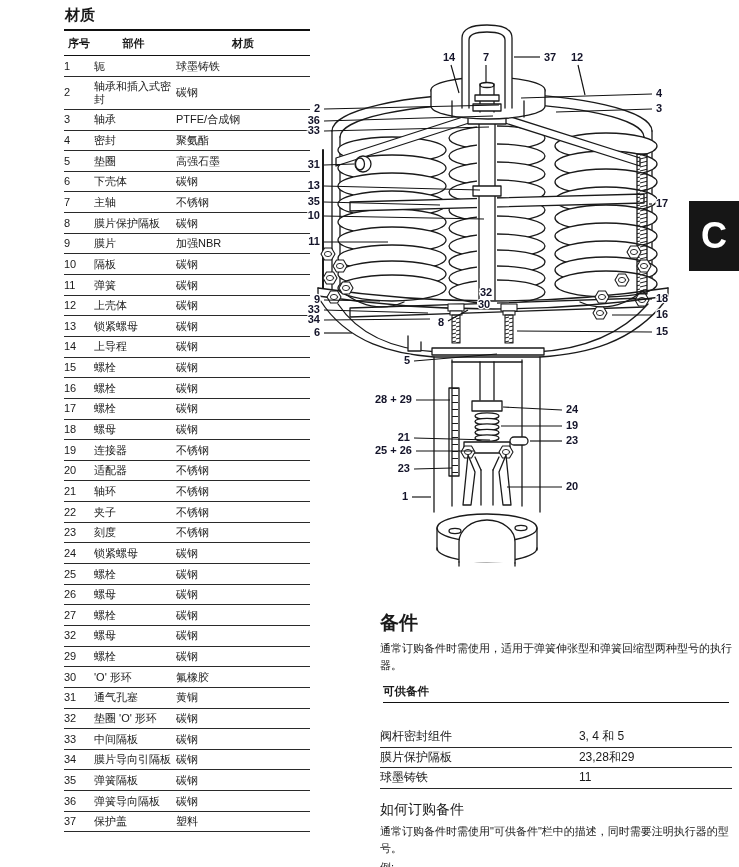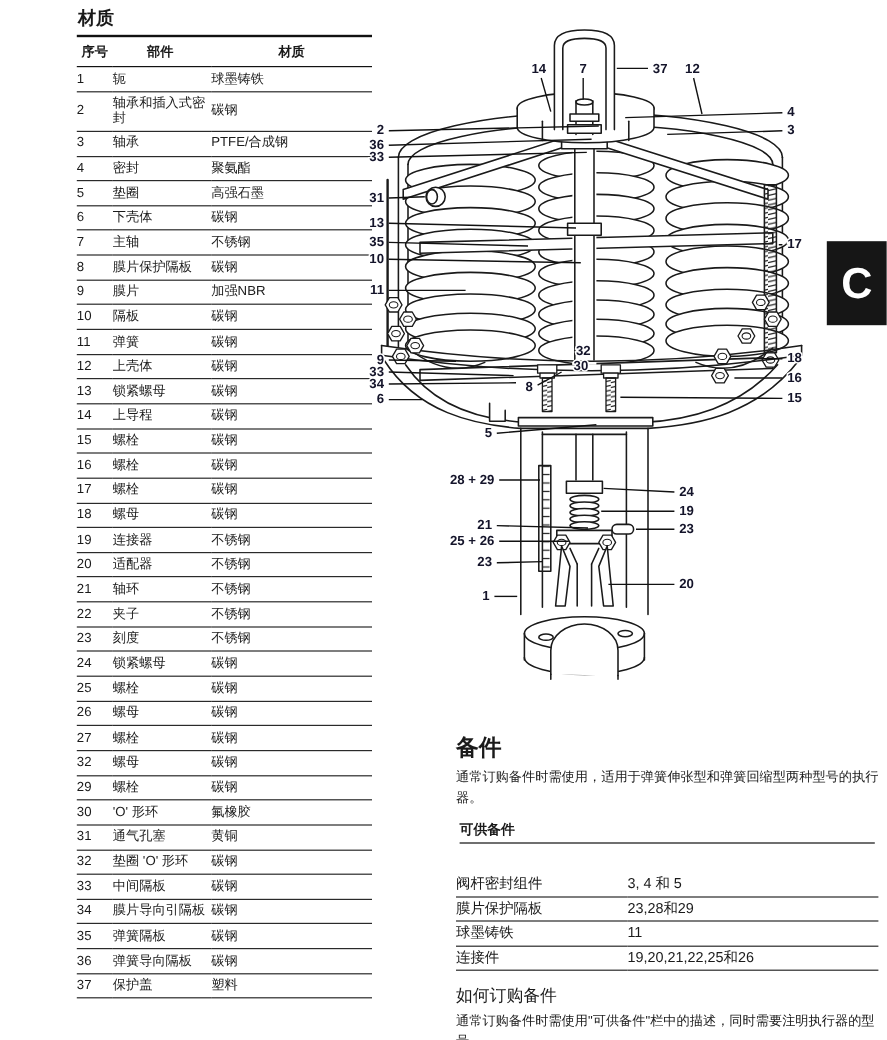--- a/index.html
+++ b/index.html
@@ -514,23 +514,19 @@
           <td>3, 4 和 5</td>
         </tr>
         <tr>
           <td>膜片保护隔板</td>
           <td>23,28和29</td>
         </tr>
         <tr>
           <td>球墨铸铁</td>
           <td>11</td>
         </tr>
-        <tr>
-          <td>连接件</td>
-          <td>19,20,21,22,25和26</td>
-        </tr>
       </tbody>
   </table>
   <div class="h-order">如何订购备件</div>
   <p class="order-body">通常订购备件时需使用"可供备件"栏中的描述，同时需要注明执行器的型号。</p>
   <p class="example-label">例:</p>
 
 </div>
 
 </body></html>

